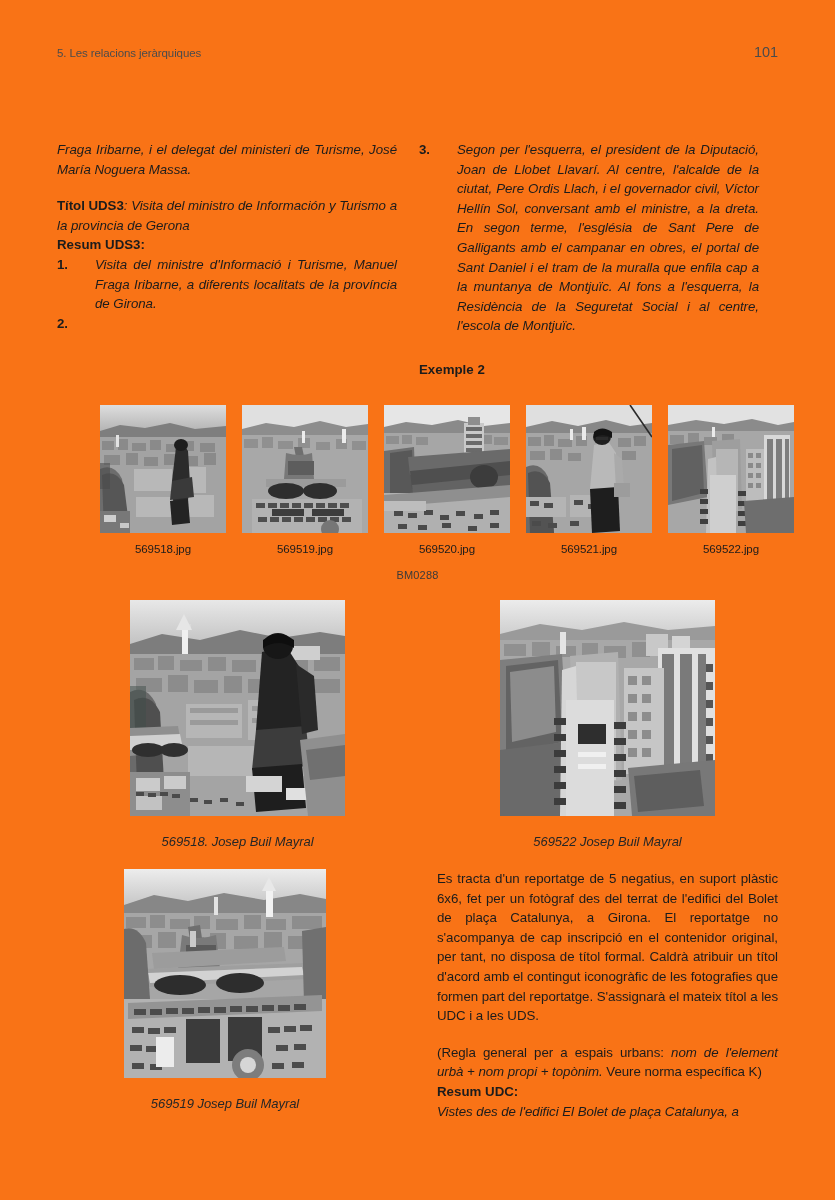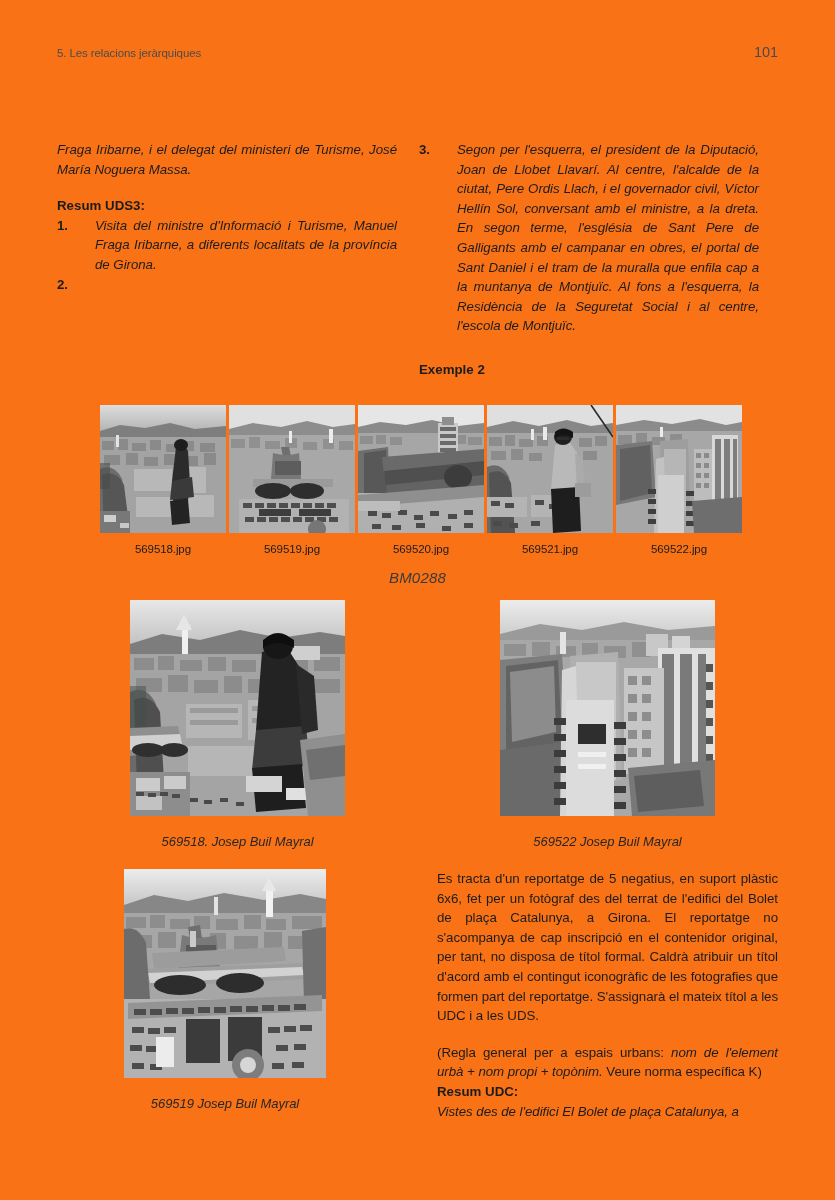--- a/index.html
+++ b/index.html
@@ -91,21 +91,21 @@
     line-height: 19.6px;
   }
 
   
   .thumbstrip {
     position: absolute;
     top: 405px;
     left: 100px;
     width: 636px;
     display: flex;
-    gap: 3px;
+    gap: 16px;
   }
   .thumb-cell { width: 126px; }
   .thumb-img {
     width: 126px;
     height: 128px;
     position: relative;
     overflow: hidden;
     background: #c9c9c9;
   }
   .thumb-cap {
@@ -114,22 +114,21 @@
     font-size: 11.5px;
     color: #1c1c1c;
     letter-spacing: -0.1px;
   }
   .strip-id {
     position: absolute;
     top: 569px;
     left: 0;
     width: 835px;
     text-align: center;
-    font-size: 15px;
-    font-style: italic;
+    font-size: 11px;
     color: #3a3a3a;
     letter-spacing: 0.2px;
   }
 
   
   .photo-left-top  { position: absolute; top: 600px; left: 130px; width: 215px; height: 216px; overflow: hidden; background:#c4c4c4; }
   .photo-right-top { position: absolute; top: 600px; left: 500px; width: 215px; height: 216px; overflow: hidden; background:#c4c4c4; }
   .photo-left-bot  { position: absolute; top: 869px; left: 124px; width: 202px; height: 209px; overflow: hidden; background:#c4c4c4; }
 
   .cap { position: absolute; font-size: 13px; font-style: italic; color: #262626; letter-spacing: -0.05px; }
@@ -159,20 +158,21 @@
   <div class="running-head">
     <span>5. Les relacions jeràrquiques</span>
     <span class="folio">101</span>
   </div>
 
   <div class="cols">
 
     <div class="col">
       <p class="para">Fraga Iribarne, i el delegat del ministeri de Turisme, José María Noguera Massa.</p>
       <div class="block-gap-sm"></div>
+      <p class="para"><span class="lead-label">Títol UDS3</span><span>: Visita del ministro de Información y Turismo a la provincia de Gerona</span></p>
       <div class="section-head">Resum UDS3:</div>
       <ul class="numlist">
         <li><span class="num">1.</span><span>Visita del ministre d'Informació i Turisme, Manuel Fraga Iribarne, a diferents localitats de la província de Girona.</span></li>
         <li><span class="num">2.</span></li>
       </ul>
     </div>
 
     <div class="col">
       <ul class="numlist">
         <li><span class="num">3.</span><span>Segon per l'esquerra, el president de la Diputació, Joan de Llobet Llavarí. Al centre, l'alcalde de la ciutat, Pere Ordis Llach, i el governador civil, Víctor Hellín Sol, conversant amb el ministre, a la dreta. En segon terme, l'església de Sant Pere de Galligants amb el campanar en obres, el portal de Sant Daniel i el tram de la muralla que enfila cap a la muntanya de Montjuïc. Al fons a l'esquerra, la Residència de la Seguretat Social i al centre, l'escola de Montjuïc.</span></li>

